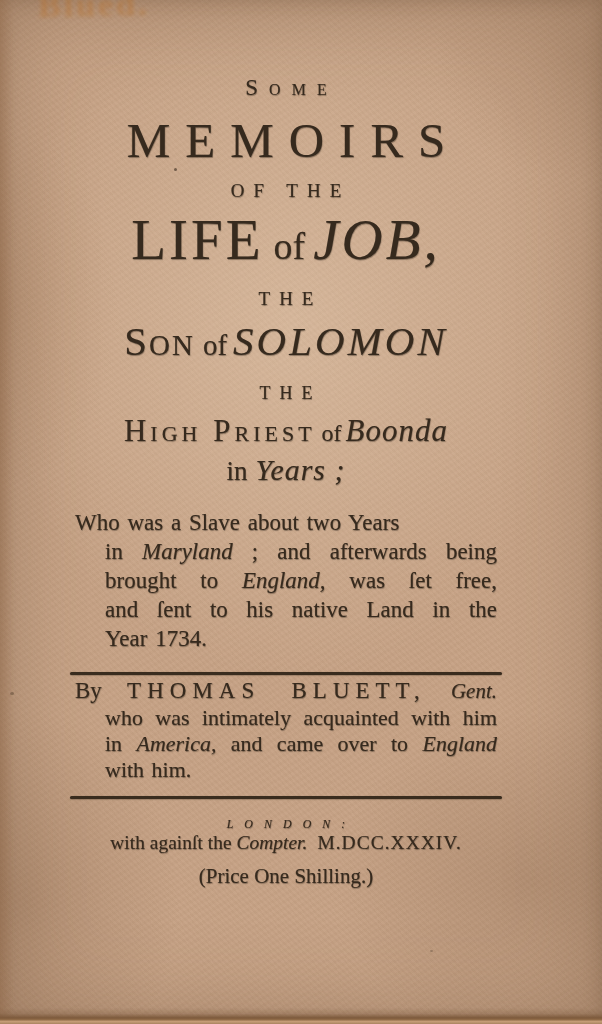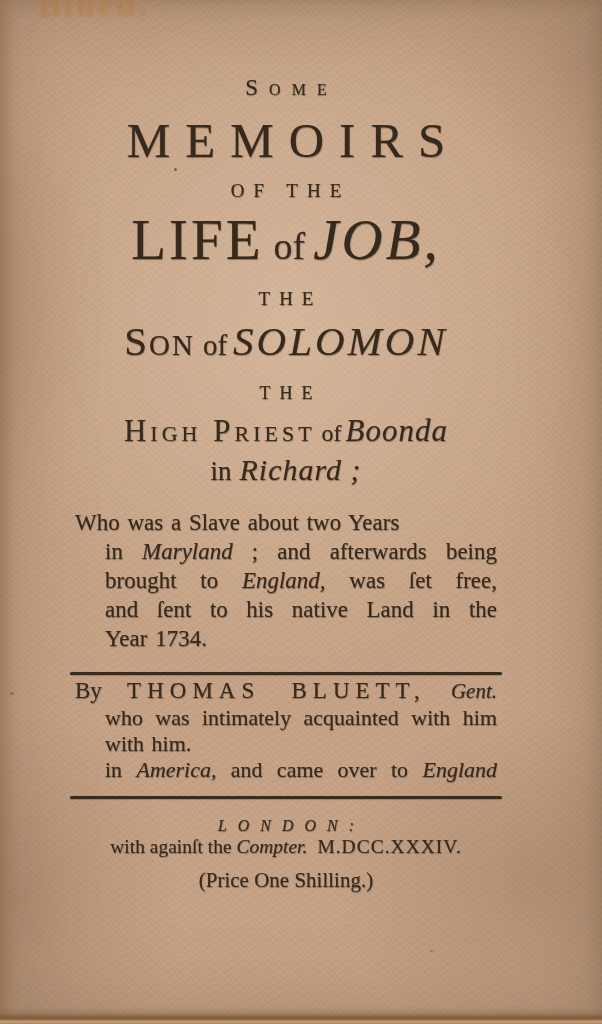--- a/index.html
+++ b/index.html
@@ -162,21 +162,21 @@
     text-align-last: justify;
   }
   .author .name { letter-spacing: 6px; }
   .author .gent { font-style: italic; font-size: 21px; letter-spacing: 0; }
   .author .just { text-align: justify; text-align-last: justify; }
   .author .indent { padding-left: 30px; }
   .author .it { font-style: italic; }
   
   .imp-city {
     margin-top: 19px;
-    font-size: 16px;
+    font-size: 12px;
     font-style: italic;
     letter-spacing: 11px;
     text-indent: 11px;
     line-height: 1;
   }
   .imp-line1 {
     margin-top: 12px;
     font-size: 19.5px;
     line-height: 25px;
   }
@@ -252,21 +252,21 @@
       <span class="sc">Son</span><span class="of-sm">of</span><span class="it">SOLOMON</span>
     </div>
 
     <div class="t-the2">THE</div>
 
     <div class="t-hp-line">
       <span class="sc">High Priest</span><span class="of-sm">of</span><span class="it">Boonda</span>
     </div>
 
     <div class="t-africa-line">
-      <span class="rom">in</span><span class="it">Richard ;</span>
+      <span class="rom">in</span><span class="it">Years ;</span>
     </div>
 
     <div class="subtitle">
       <div>Who was a Slave about two Years</div>
       <div class="indent just">
         <span>in </span><span class="it">Maryland</span><span> ; and afterwards being</span>
       </div>
       <div class="indent just">
         <span>brought to </span><span class="it">England,</span><span> was ſet free,</span>
       </div>
@@ -276,24 +276,24 @@
 
     <div class="rule rule1"></div>
 
     <div class="author">
       <div class="line1">
         <span>By</span>
         <span class="name">THOMAS BLUETT,</span>
         <span class="gent">Gent.</span>
       </div>
       <div class="indent just">who was intimately acquainted with him</div>
-      <div class="indent">with him.</div>
       <div class="indent just">
         <span>in </span><span class="it">America,</span><span> and came over to </span><span class="it">England</span>
       </div>
+      <div class="indent">with him.</div>
     </div>
 
     <div class="rule rule2"></div>
 
     <div class="imp-city">LONDON:</div>
 
 
     <div class="imp-line2">
       <span>with againſt the </span><span class="it">Compter.</span><span class="imp-date">M.DCC.XXXIV.</span>
     </div>

